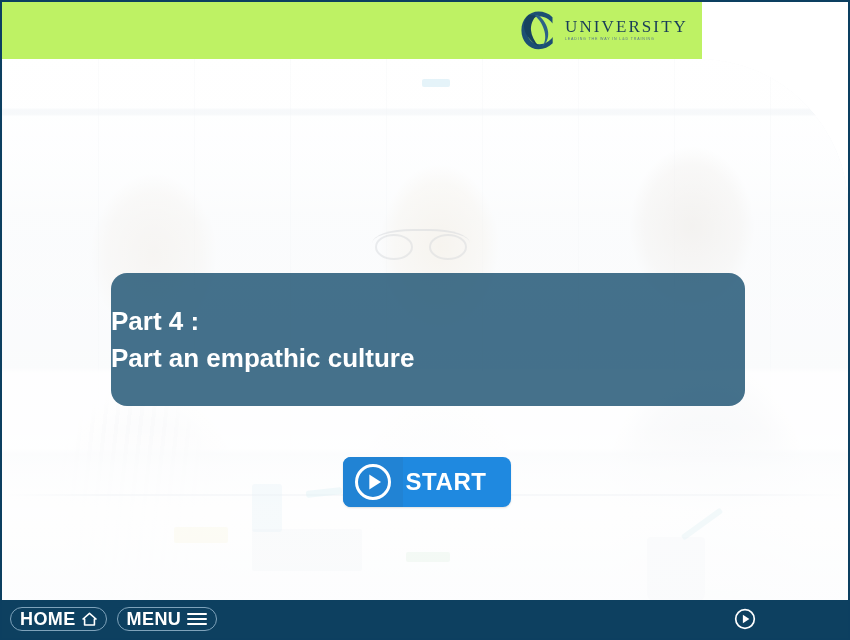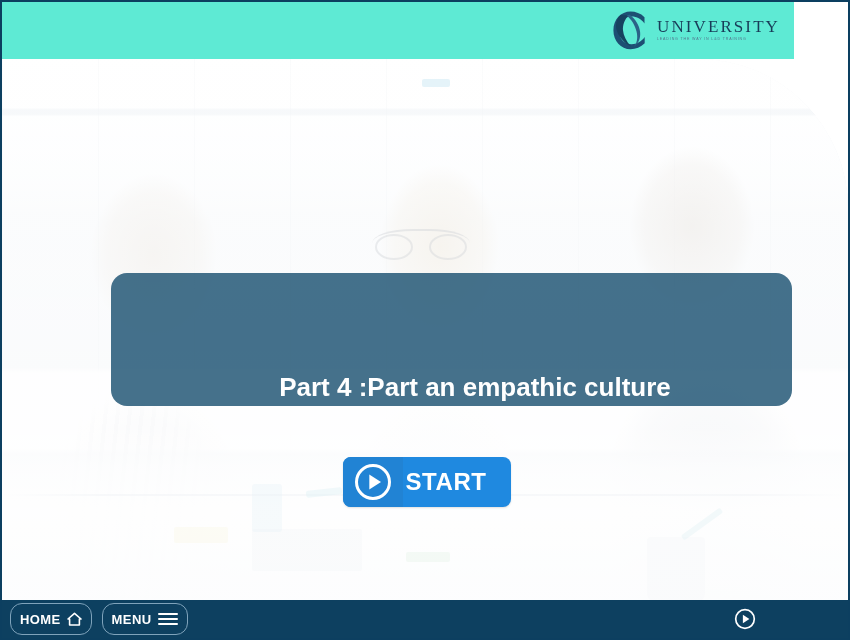--- a/index.html
+++ b/index.html
@@ -23,23 +23,23 @@
     border: 2px solid #0c3f60;
     background: #ffffff;
     overflow: hidden;
   }
 
   
   #header-bar {
     position: absolute;
     top: 0;
     left: 0;
-    width: 792px;
+    width: 700px;
     height: 57px;
-    background: #5eead4;
+    background: #bef264;
     z-index: 6;
   }
 
   
   #brand-logo {
     position: absolute;
     right: 14px;
     top: 7px;
     height: 44px;
     display: flex;
@@ -205,24 +205,23 @@
   #title-card {
     position: absolute;
     left: 109px;
     top: 271px;
     width: 634px;
     height: 133px;
     background: rgba(22, 77, 110, 0.80);
     border-radius: 16px;
     z-index: 4;
     display: flex;
-    flex-direction: row;
-    align-items: flex-end;
+    flex-direction: column;
+    align-items: flex-start;
     justify-content: center;
-    padding-left: 47px;
   }
   #title-line-1 {
     color: #ffffff;
     font-size: 26px;
     font-weight: bold;
     line-height: 1.42;
     text-align: center;
   }
   #title-line-2 {
     color: #ffffff;
@@ -273,29 +272,29 @@
     left: 0;
     bottom: 0;
     width: 846px;
     height: 38px;
     background: #0d4060;
     z-index: 7;
     display: flex;
     align-items: center;
   }
   .nav-pill {
-    height: 32px;
+    height: 24px;
     border: 1.5px solid #7fa3bb;
     border-radius: 12px;
     display: flex;
     align-items: center;
     gap: 6px;
     padding: 0 9px;
     color: #ffffff;
-    font-size: 13px;
+    font-size: 18px;
     font-weight: bold;
     letter-spacing: 0.4px;
     cursor: pointer;
     box-sizing: border-box;
   }
   #home-button { margin-left: 8px; }
   #menu-button { margin-left: 10px; }
   #hamburger-icon {
     width: 20px;
     height: 13px;

